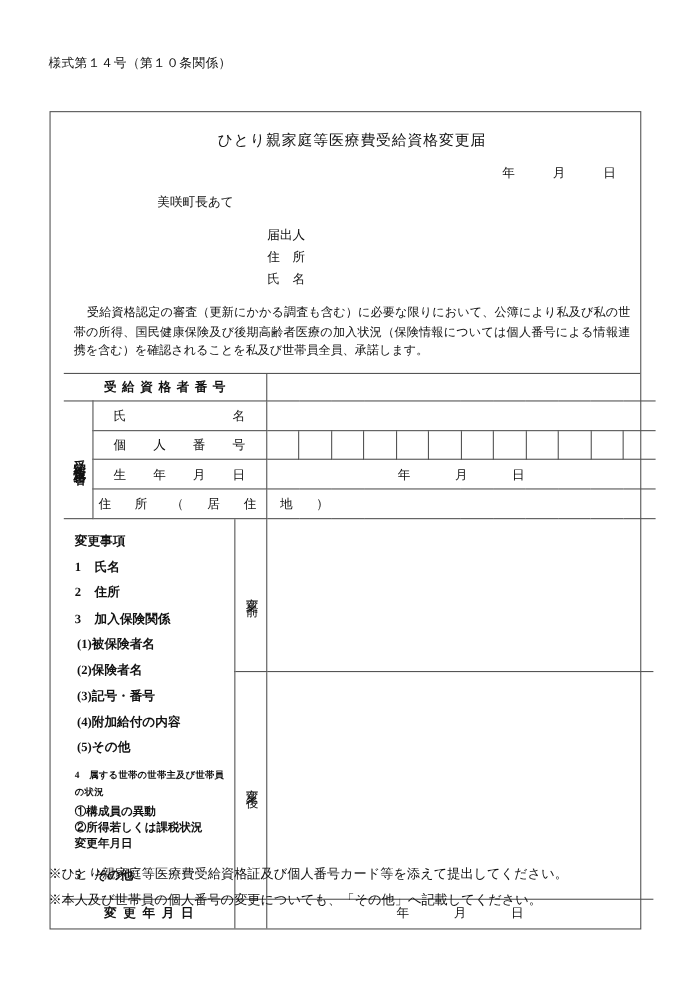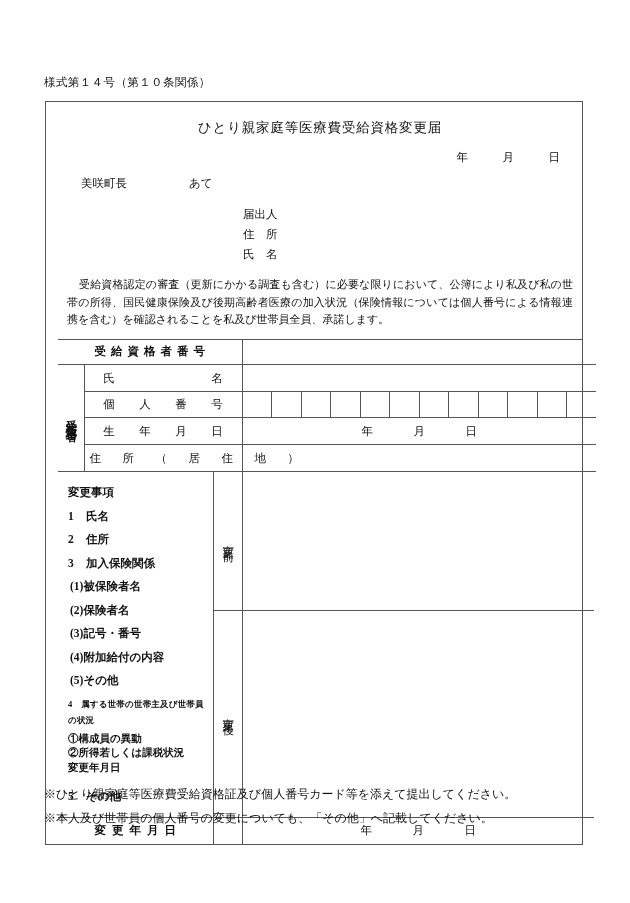--- a/index.html
+++ b/index.html
@@ -13,21 +13,21 @@
     position: relative;
     font-family: "Liberation Serif", "DejaVu Serif", serif;
     color: #111111;
     overflow: hidden;
   }
 
   
   .form-number {
     position: absolute;
     left: 44px;
-    top: 75px;
+    top: 50px;
     font-size: 11.5px;
     letter-spacing: 0.4px;
     white-space: nowrap;
   }
 
   
   .sheet {
     position: absolute;
     left: 45px;
     top: 101px;
@@ -59,21 +59,21 @@
   }
   .date-line .g { display: inline-block; width: 46px; text-align: left; }
   .date-line .g.last { width: auto; }
 
   .addressee {
     margin-top: 11px;
     padding-left: 23px;
     font-size: 11.5px;
     white-space: nowrap;
   }
-  .addressee .mayor { display: inline-block; width: 108px; }
+  .addressee .mayor { display: inline-block; width: 108px; text-align: right; }
 
   .submitter {
     margin-top: 13px;
     padding-left: 185px;
     font-size: 11.5px;
     line-height: 20px;
   }
   .submitter div { white-space: nowrap; }
 
   .consent {

